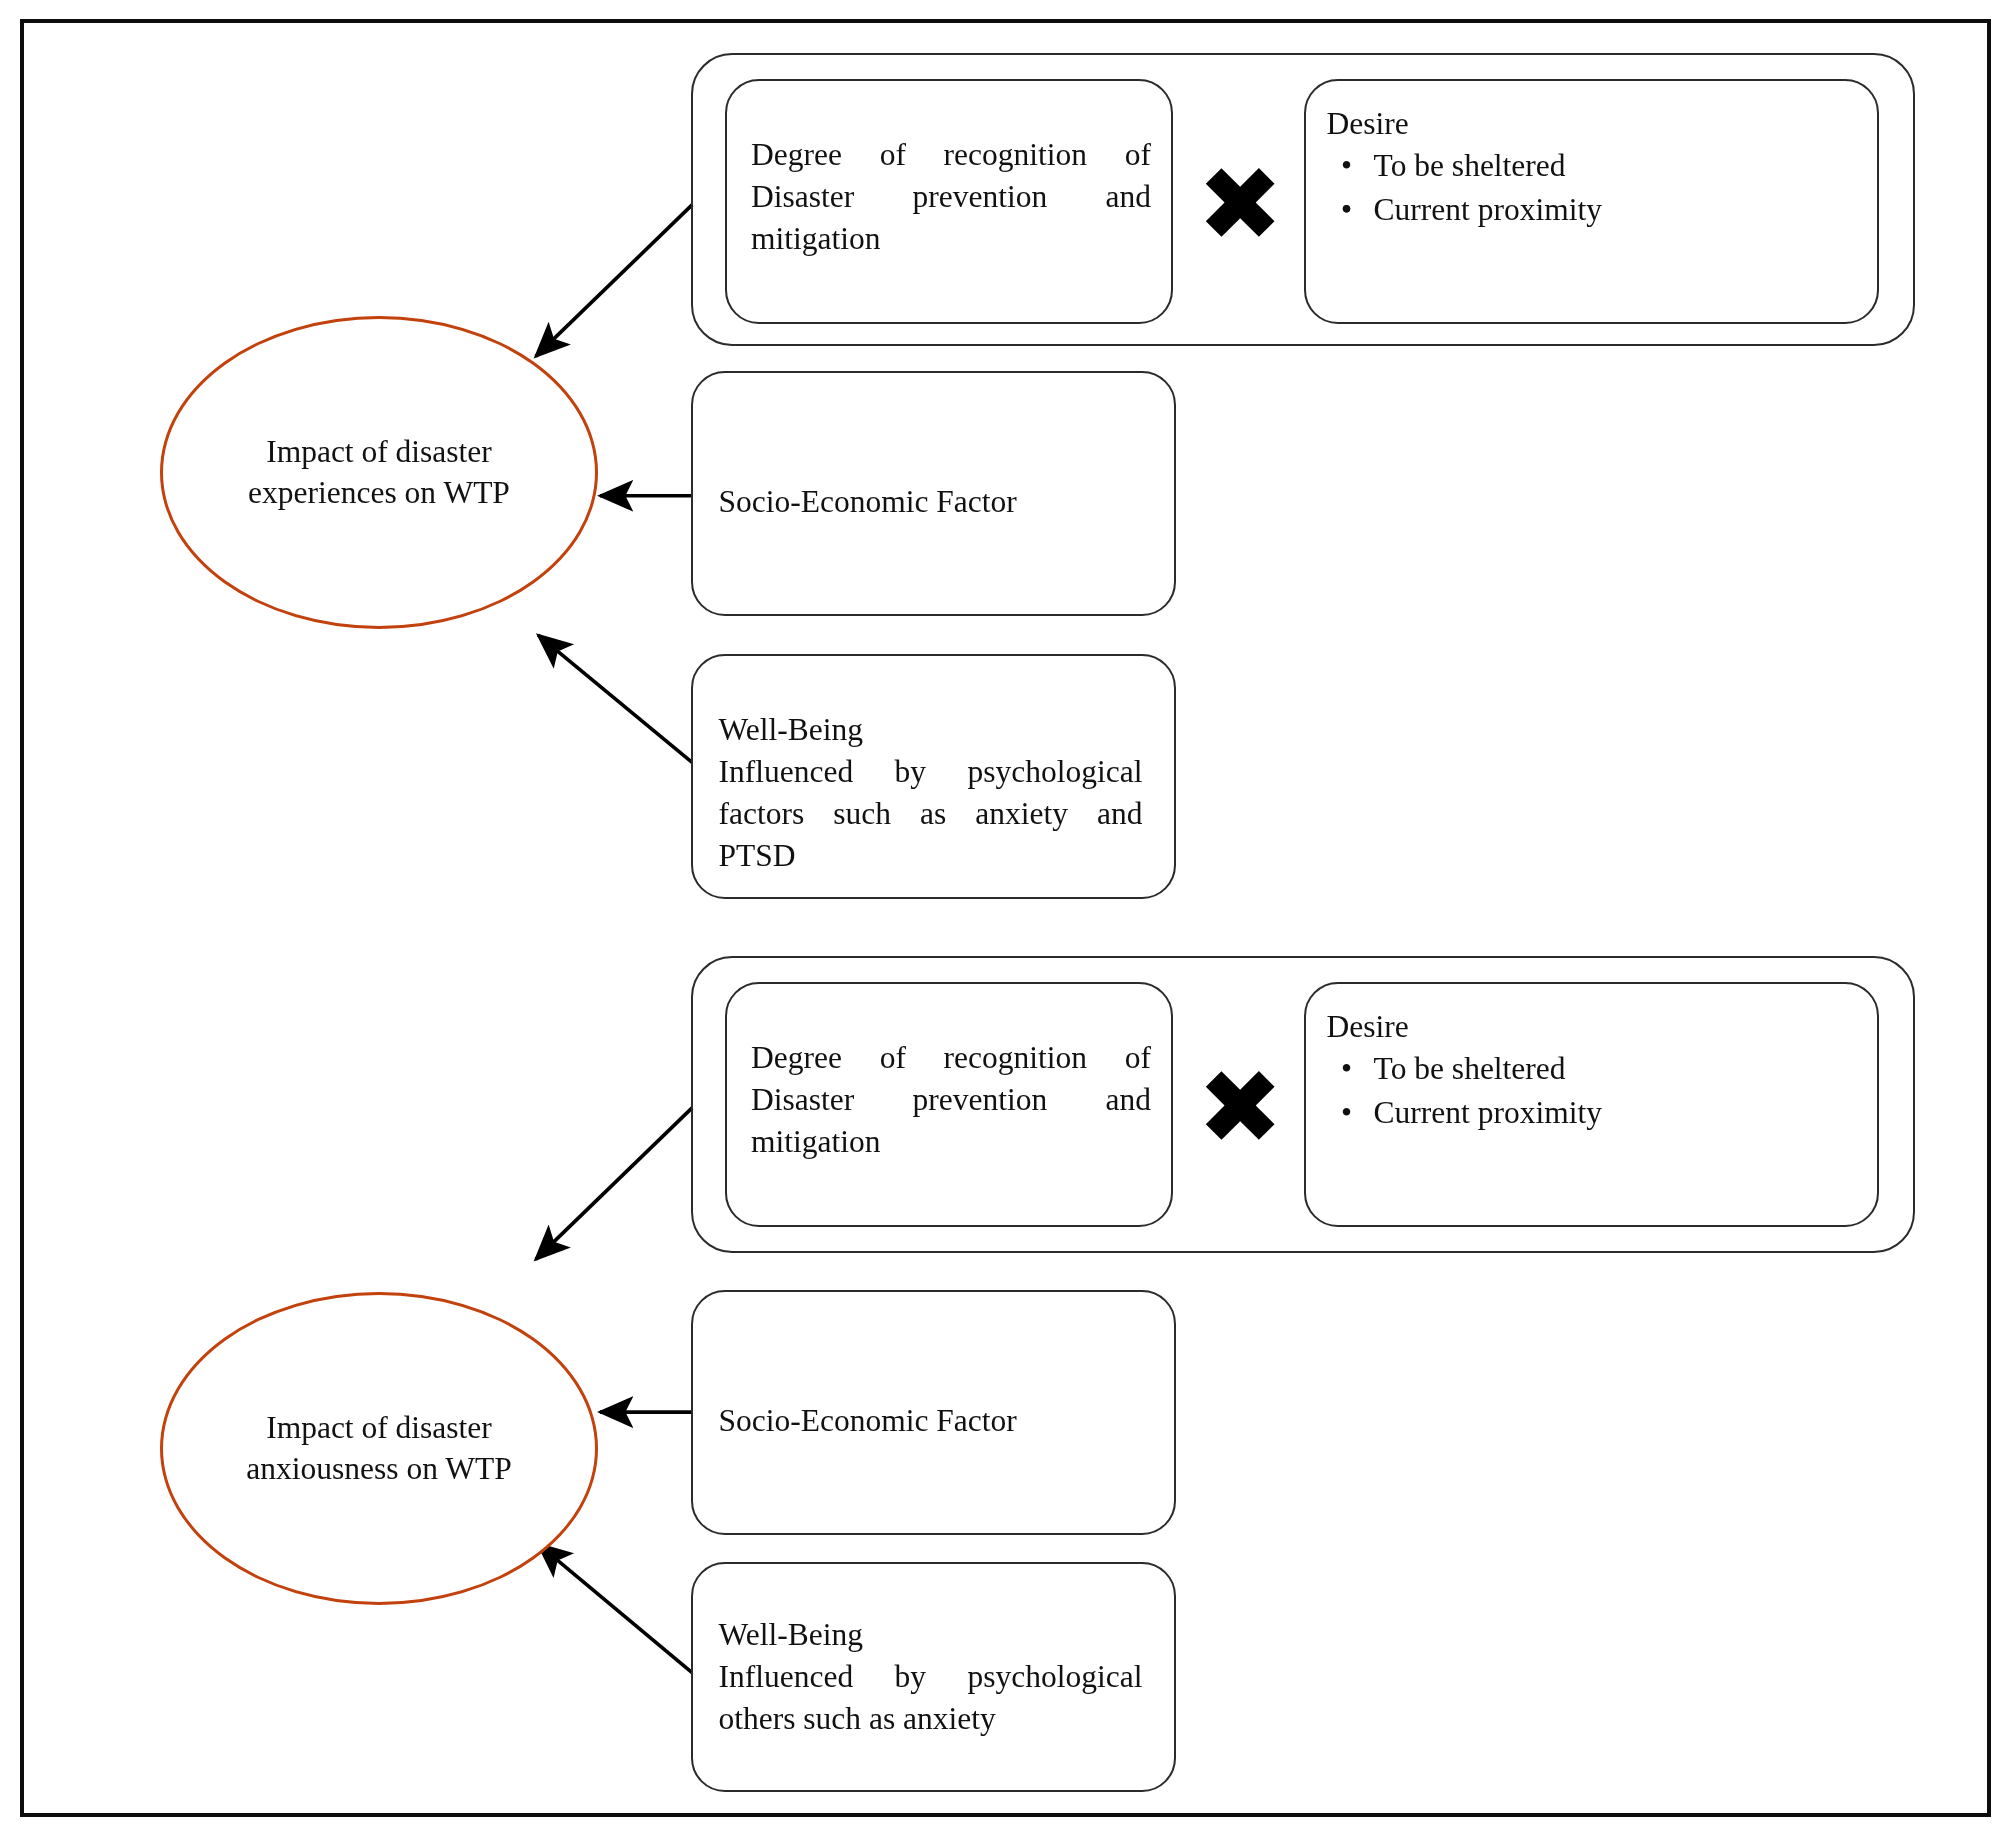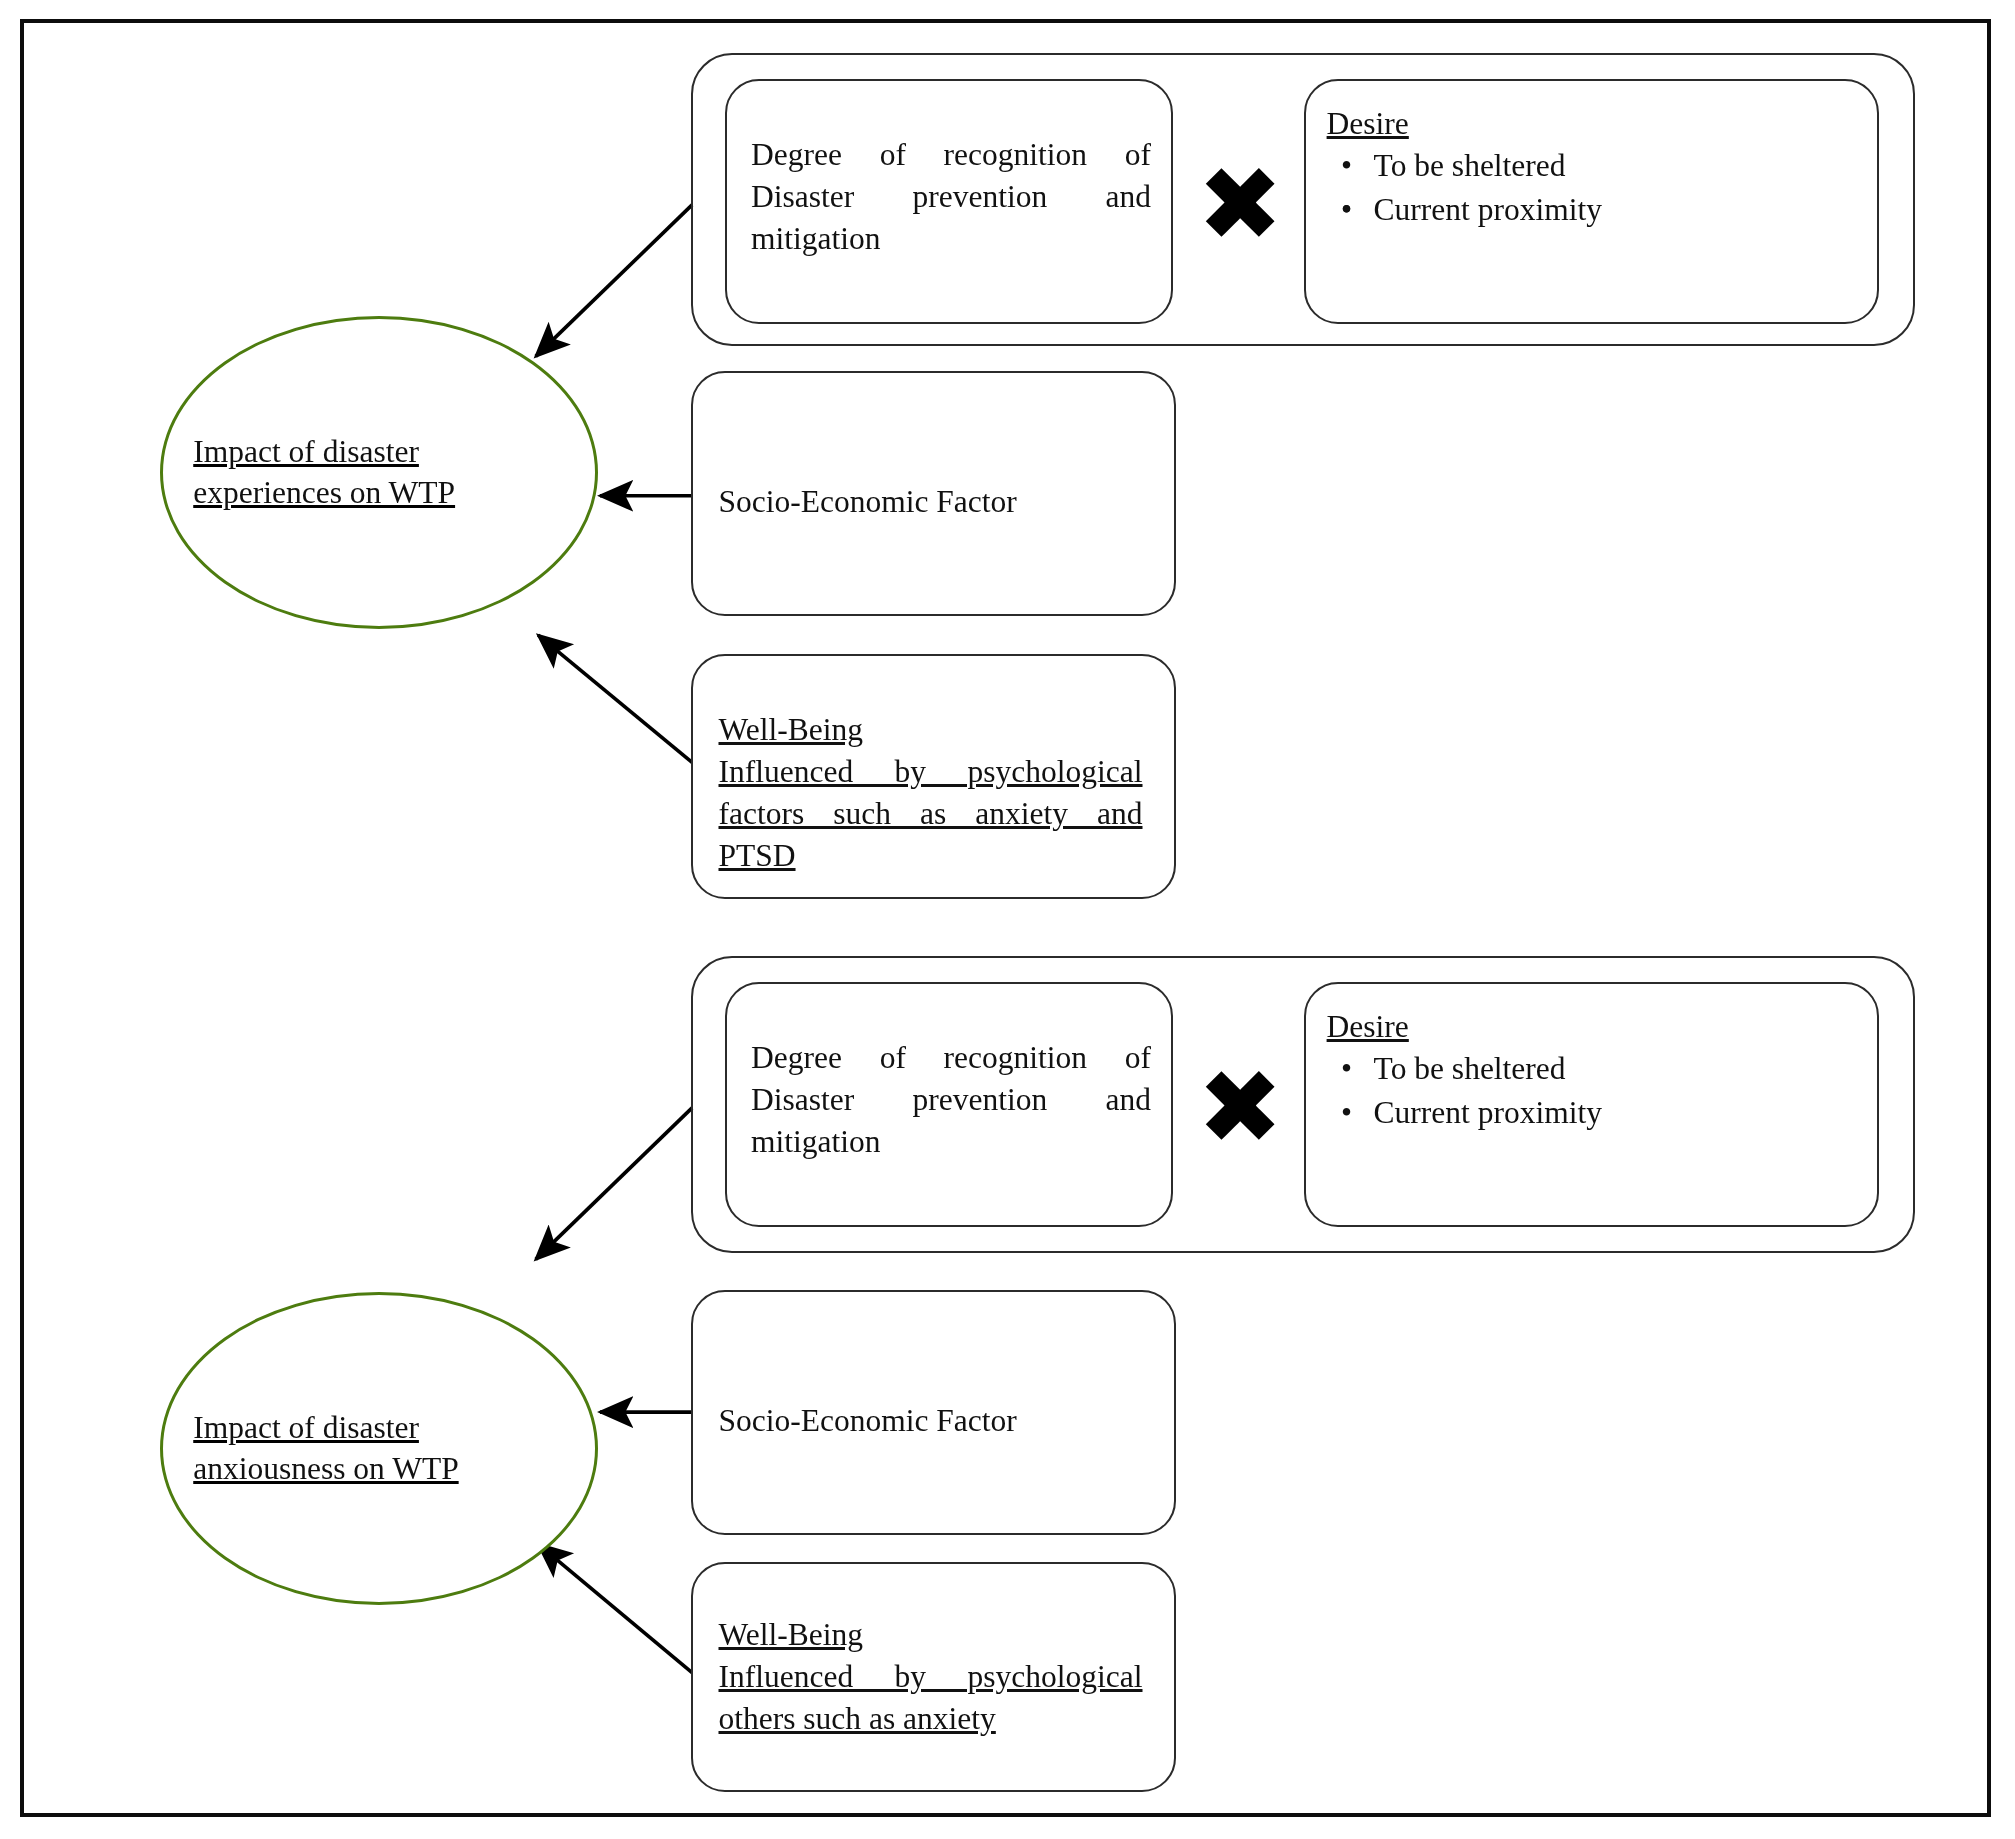--- a/index.html
+++ b/index.html
@@ -40,44 +40,44 @@
   .rrect {
     border: 2.4px solid #2b2b2b;
     border-radius: 34px;
   }
   .wrapper {
     border: 2.4px solid #2b2b2b;
     border-radius: 41px;
     background: transparent;
   }
   .circle {
-    border: 3px solid #4d7c0f;
+    border: 3px solid #c2410c;
     border-radius: 50%;
     display: flex;
     align-items: center;
     justify-content: center;
-    text-decoration: underline;
+    text-align: center;
   }
   .circle .ctext {
     font-size: 31.5px;
     line-height: 1.30;
     color: #111111;
     width: 86%;
   }
   .boxtext {
     position: absolute;
     color: #111111;
     font-size: 31.5px;
     line-height: 1.33;
   }
   .just {
     text-align: justify;
     text-align-last: left;
   }
-  .title-line { display: block; text-decoration: underline; }
+  .title-line { display: block; }
   ul.bullets {
     list-style: none;
     margin: 0;
     padding: 0;
   }
   ul.bullets li {
     position: relative;
     padding-left: 47px;
     margin: 0 0 2.4px 0;
     font-size: 31.5px;

